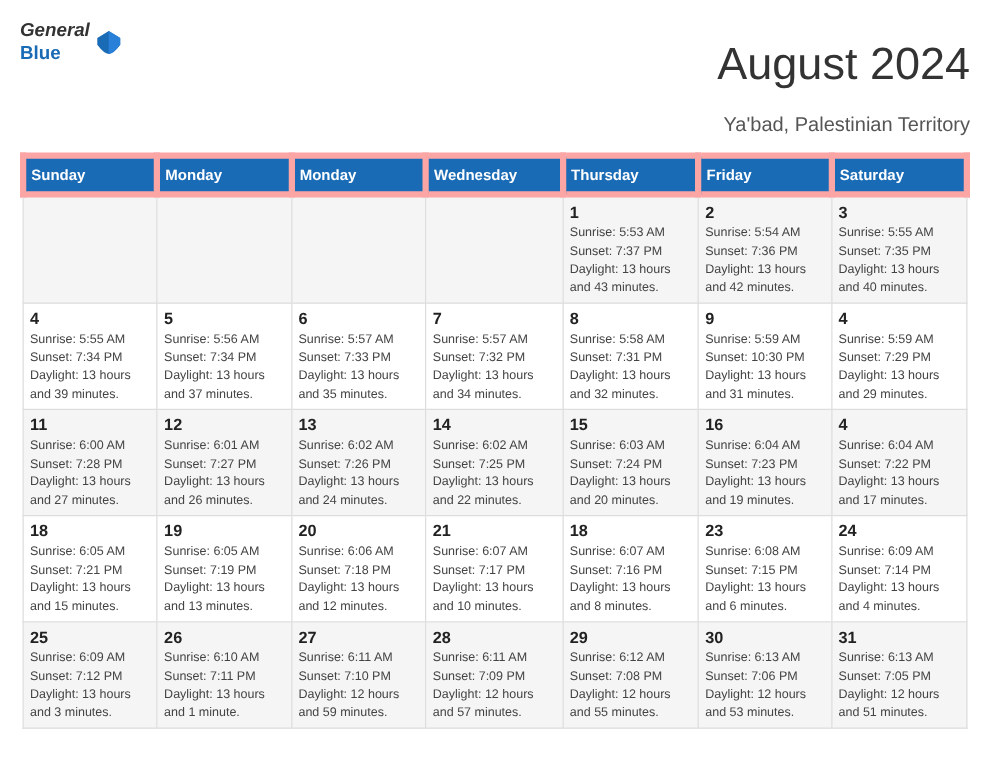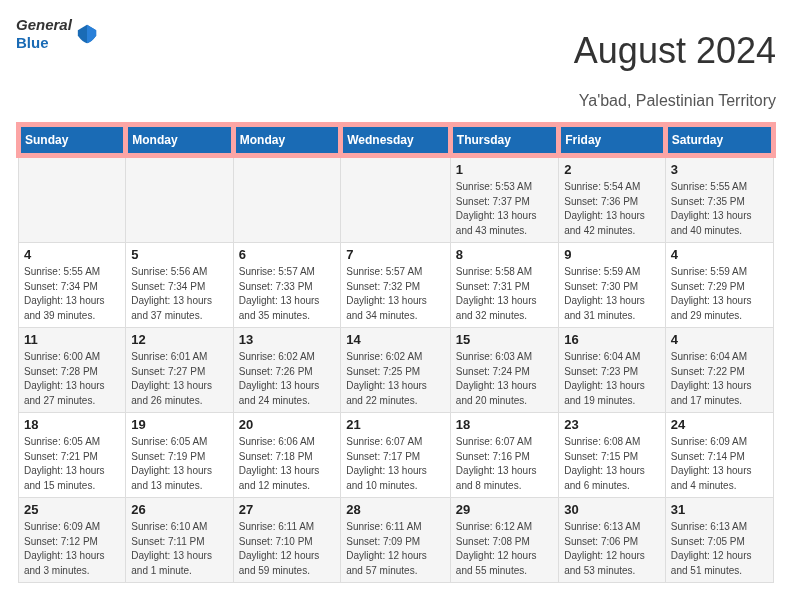--- a/index.html
+++ b/index.html
@@ -160,21 +160,21 @@
         </td>
         <td>
           <div class="day-number">8</div>
           <div class="day-info">Sunrise: 5:58 AM
 Sunset: 7:31 PM
 Daylight: 13 hours and 32 minutes.</div>
         </td>
         <td>
           <div class="day-number">9</div>
           <div class="day-info">Sunrise: 5:59 AM
-Sunset: 7:30 PM
+Sunset: 10:30 PM
 Daylight: 13 hours and 31 minutes.</div>
         </td>
         <td>
           <div class="day-number">4</div>
           <div class="day-info">Sunrise: 5:59 AM
 Sunset: 7:29 PM
 Daylight: 13 hours and 29 minutes.</div>
         </td>
       </tr>
       <tr>

